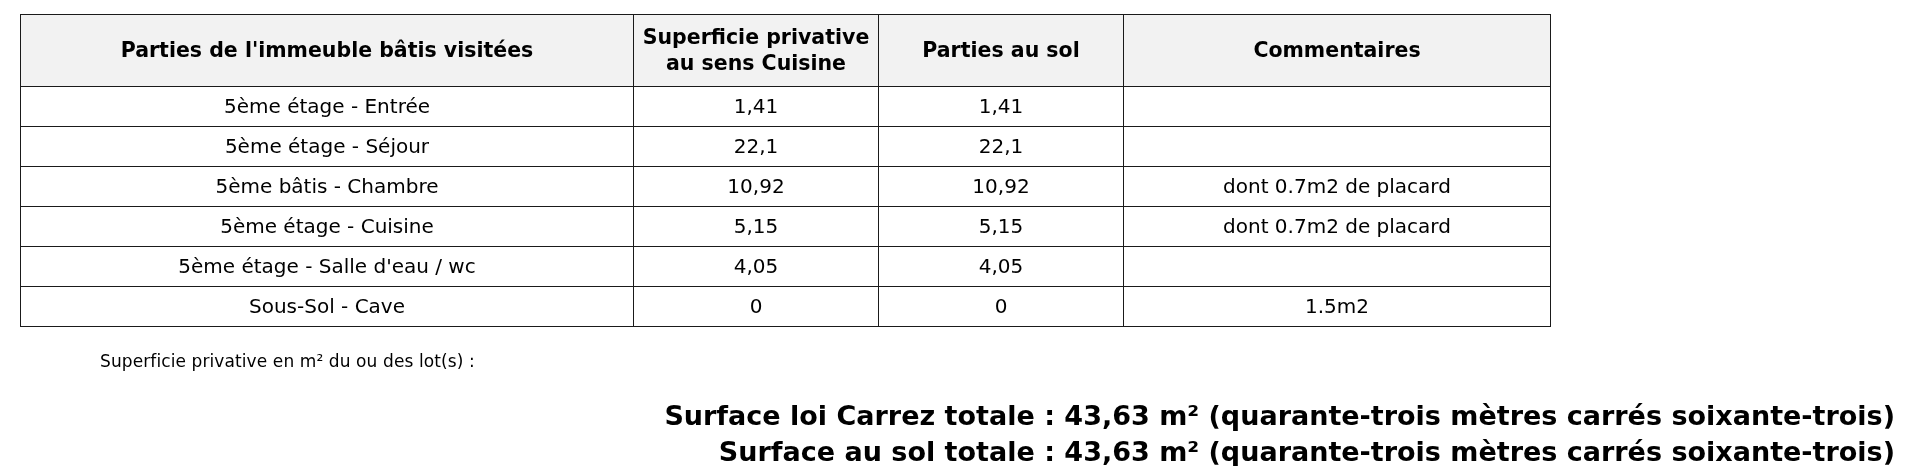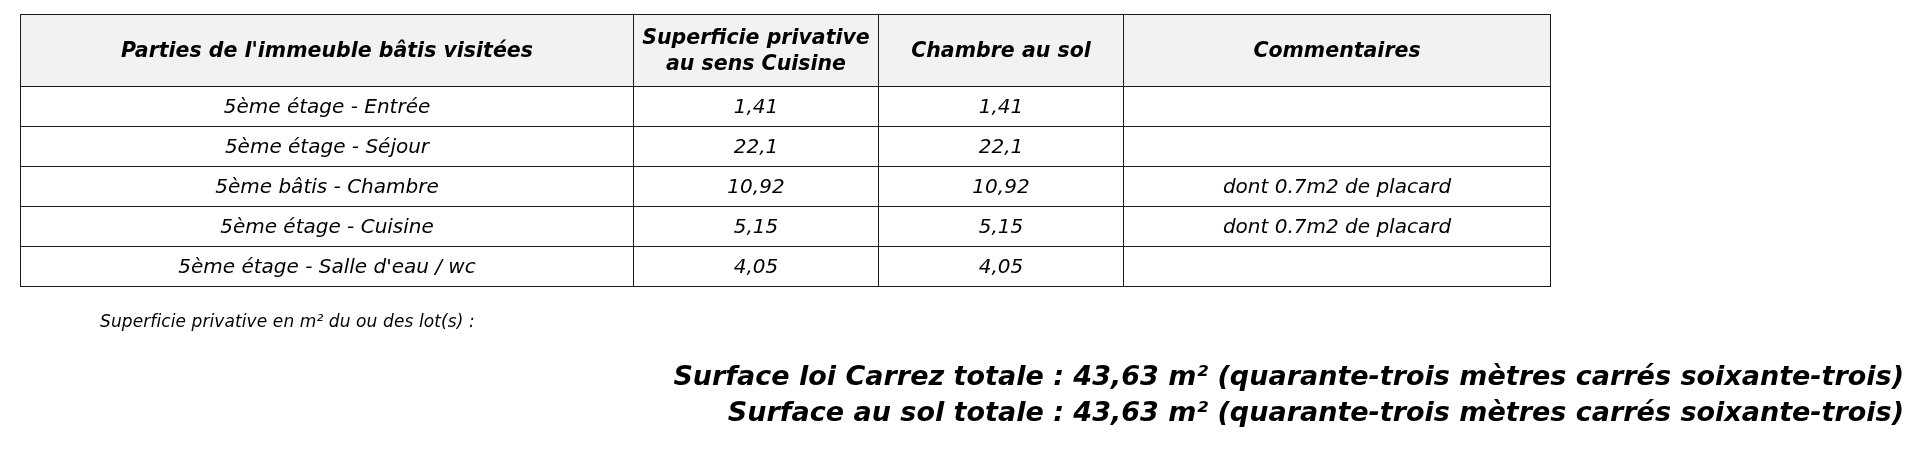--- a/index.html
+++ b/index.html
@@ -12,22 +12,21 @@
     background: #ffffff;
     font-family: "DejaVu Sans", "Liberation Sans", sans-serif;
     color: #000000;
     overflow: hidden;
   }
   .page {
     position: relative;
     width: 1920px;
     height: 466px;
     box-sizing: border-box;
-    padding: 14px 16px 0 20px;
-    font-style: italic;
+    padding: 14px 25px 0 20px;
   }
   table.carrez {
     border-collapse: collapse;
     width: 1530px;
     margin: 0 0 0 0;
     table-layout: fixed;
   }
   table.carrez th,
   table.carrez td {
     border: 1px solid #1a1a1a;
@@ -89,21 +88,21 @@
     <colgroup>
       <col class="col-label">
       <col class="col-carrez">
       <col class="col-sol">
       <col class="col-comment">
     </colgroup>
     <thead>
       <tr>
         <th>Parties de l'immeuble bâtis visitées</th>
         <th>Superficie privative au sens Cuisine</th>
-        <th>Chambre au sol</th>
+        <th>Parties au sol</th>
         <th>Commentaires</th>
       </tr>
     </thead>
     <tbody>
       <tr>
         <td class="c-label">5ème étage - Entrée</td>
         <td class="c-num">1,41</td>
         <td class="c-num">1,41</td>
         <td class="c-comment"></td>
       </tr>
@@ -124,20 +123,26 @@
         <td class="c-num">5,15</td>
         <td class="c-num">5,15</td>
         <td class="c-comment">dont 0.7m2 de placard</td>
       </tr>
       <tr>
         <td class="c-label">5ème étage - Salle d'eau / wc</td>
         <td class="c-num">4,05</td>
         <td class="c-num">4,05</td>
         <td class="c-comment"></td>
       </tr>
+      <tr>
+        <td class="c-label">Sous-Sol - Cave</td>
+        <td class="c-num">0</td>
+        <td class="c-num">0</td>
+        <td class="c-comment">1.5m2</td>
+      </tr>
     </tbody>
   </table>
 
   <div class="subtitle">Superficie privative en m² du ou des lot(s) :</div>
 
   <div class="totals">
     <div>Surface loi Carrez totale : 43,63 m² (quarante-trois mètres carrés soixante-trois)</div>
     <div>Surface au sol totale : 43,63 m² (quarante-trois mètres carrés soixante-trois)</div>
   </div>
 

